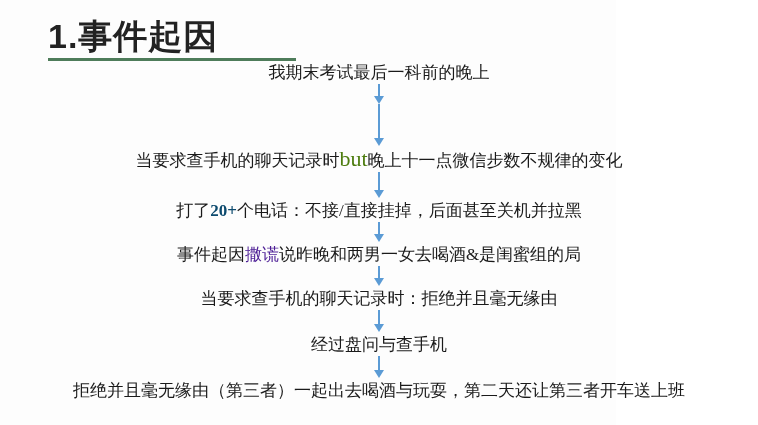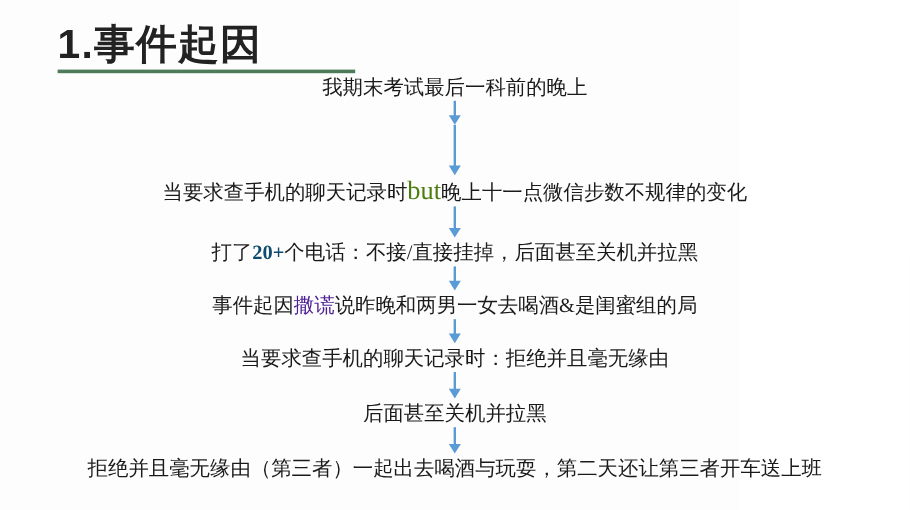--- a/index.html
+++ b/index.html
@@ -167,21 +167,21 @@
     <div class="row r6">
       <span class="row-text">当要求查手机的聊天记录时：拒绝并且毫无缘由</span>
     </div>
 
     <div class="arrow" style="height:24px">
       <span class="shaft" style="height:16px"></span>
       <span class="head" style="top:14px"></span>
     </div>
 
     <div class="row r7">
-      <span class="row-text">后面甚至关机并拉黑</span>
+      <span class="row-text">经过盘问与查手机</span>
     </div>
 
     <div class="arrow" style="height:24px">
       <span class="shaft" style="height:16px"></span>
       <span class="head" style="top:14px"></span>
     </div>
 
     <div class="row r8">
       <span class="row-text">拒绝并且毫无缘由（第三者）一起出去喝酒与玩耍，第二天还让第三者开车送上班</span>
     </div>

